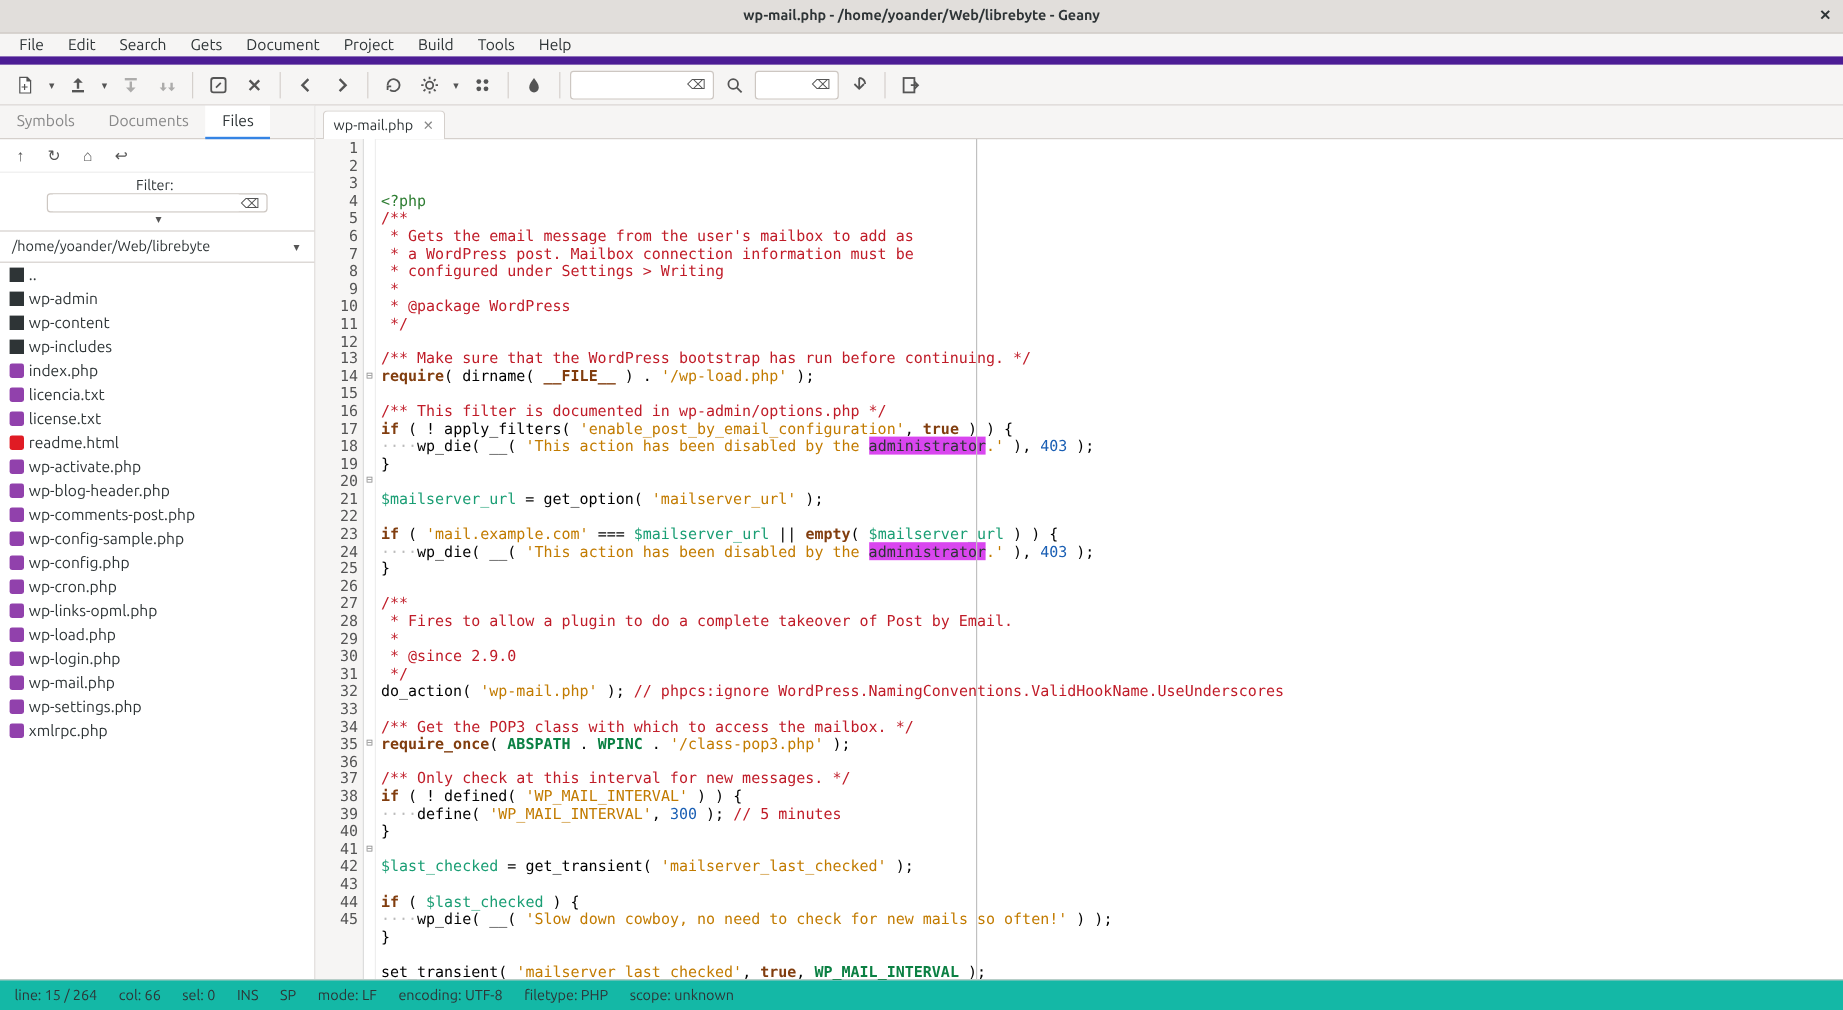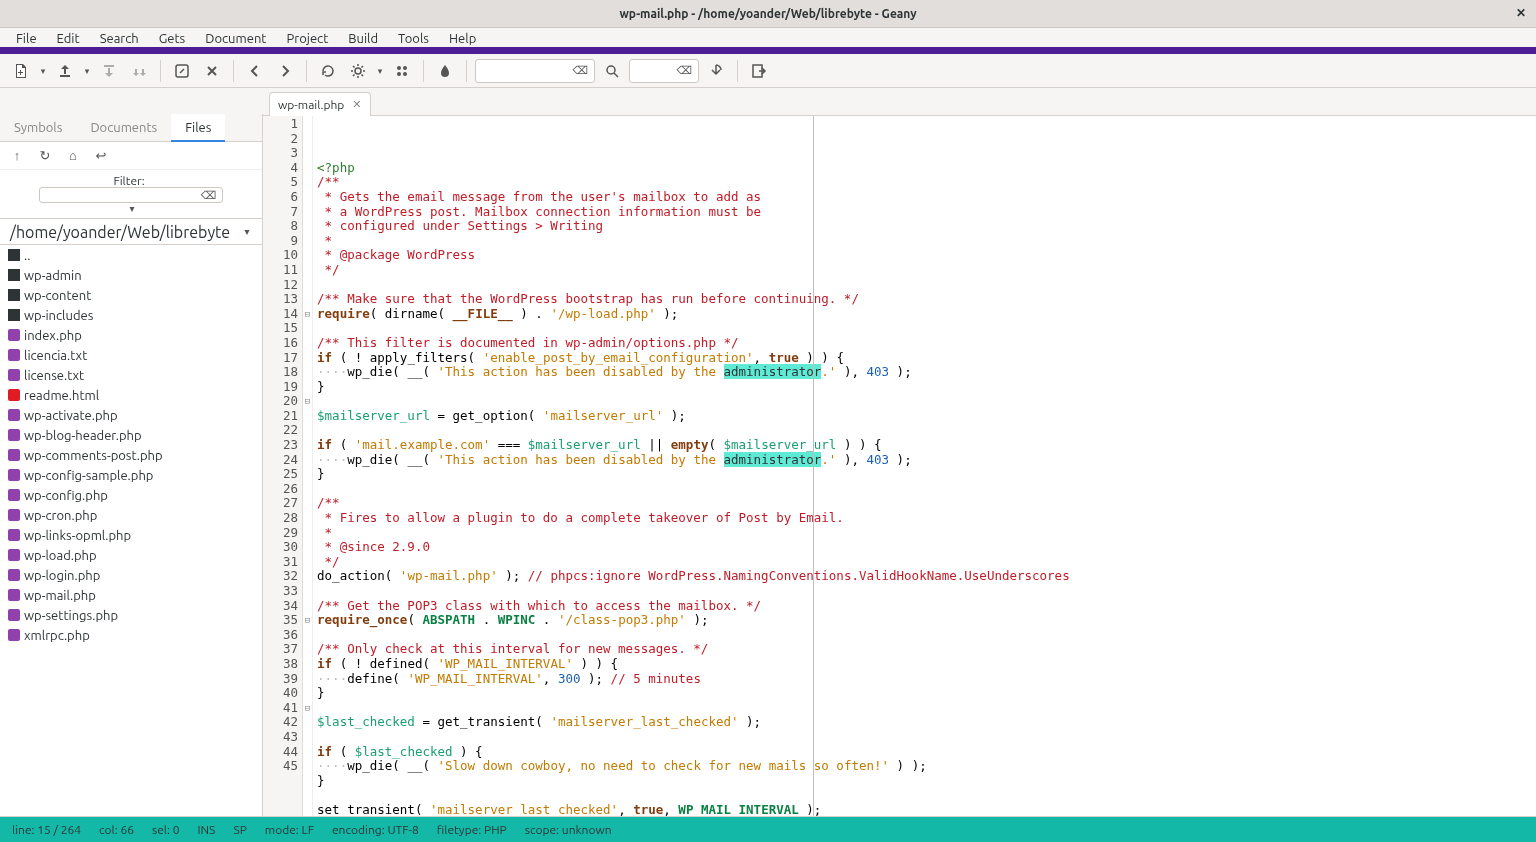--- a/index.html
+++ b/index.html
@@ -90,21 +90,21 @@
   .main {
     flex:1;
     display:flex;
     overflow:hidden;
   }
   
   .sidebar {
     width: 263px;
     border-right: 1px solid #d5d0cc;
     background:#fff;
-    display:flex;flex-direction:column;margin-top:26px;
+    display:flex;flex-direction:column;
   }
   .sb-tabs {
     display:flex;
     border-bottom:1px solid #d5d0cc;
     background:#f6f5f4;
     height:28px;
   }
   .sb-tab {
     padding:6px 14px;
     font-size:13px;
@@ -136,21 +136,21 @@
     display:flex;align-items:center;padding:0 4px;
   }
   .sb-filter .finput input { border:none;outline:none;width:100%;font-size:12px; }
   .sb-filter .fdrop { width:18px;text-align:center;cursor:pointer;color:#555;font-size:10px;margin-left:2px; }
   .sb-path {
     display:flex;align-items:center;
     border-bottom:1px solid #d5d0cc;
     height:26px;
     padding:0 6px;
   }
-  .sb-path .pval { flex:1;font-size:16px;padding:2px 4px; }
+  .sb-path .pval { flex:1;font-size:12px;padding:2px 4px; }
   .sb-path .pdrop { width:18px;text-align:center;color:#555;font-size:10px;cursor:pointer; }
   .filelist {
     flex:1;overflow:auto;
     font-size:13px;
   }
   .filelist .row {
     display:flex;align-items:center;gap:4px;
     padding:3px 8px;
     cursor:pointer;
   }
@@ -208,21 +208,21 @@
   .c-pre  { color:#2e7d32; } 
   .c-com  { color:#c01c28; } 
   .c-kw   { color:#813d0e; font-weight:bold;text-align:center; } 
   .c-fn   { color:#000; }
   .c-str  { color:#c27b00; } 
   .c-num  { color:#1a5fb4; }
   .c-var  { color:#1a9e74; }
   .c-op   { color:#000; }
   .c-const{ color:#0b8043;font-weight:bold; }
   .c-true { color:#813d0e;font-weight:bold; }
-  .c-hl   { background:#5eead4; }
+  .c-hl   { background:#d946ef; }
   .guide  { color:#bbb; }
 
   
   .statusbar {
     height:26px;background:#14b8a6;border-top:1px solid #d5d0cc;
     display:flex;align-items:center;gap:18px;
     padding:0 12px;font-size:12px;color:#2e3436;
   }
 </style>
 </head>

